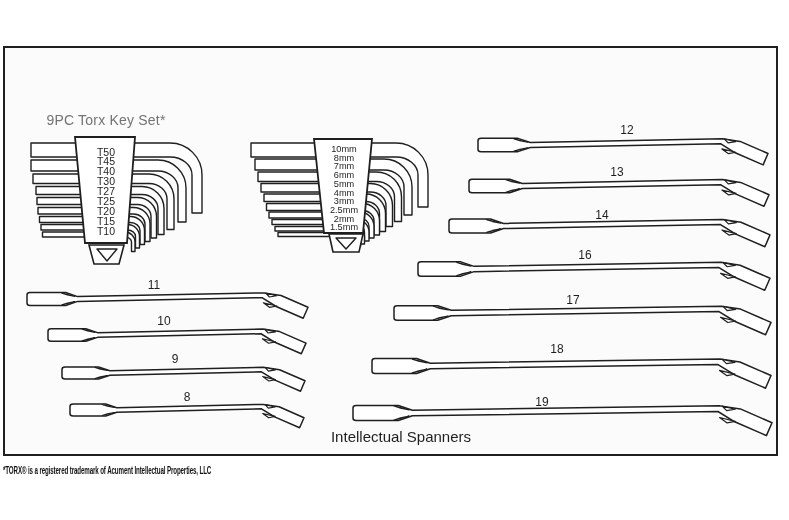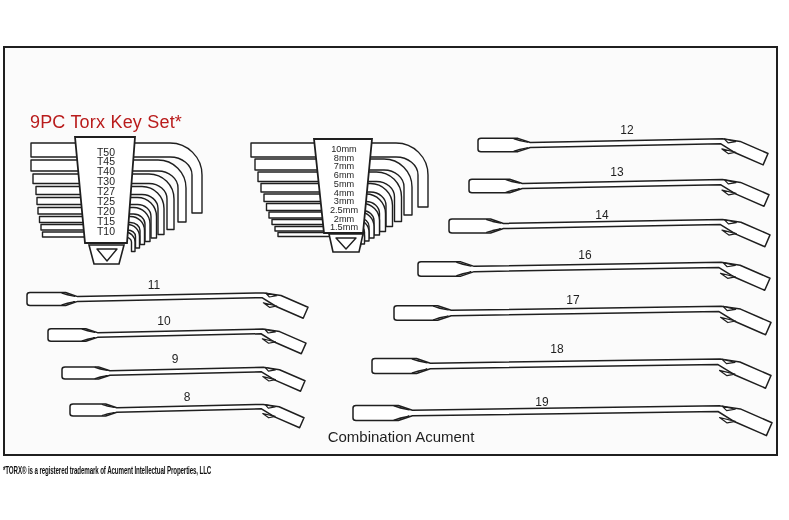--- a/index.html
+++ b/index.html
@@ -2,22 +2,22 @@
 <html><head>
 <meta charset="utf-8">
 <style>
   html,body{margin:0;padding:0;background:#fff;}
   .page{position:relative;width:789px;height:520px;background:#fff;
         font-family:"Liberation Sans",sans-serif;overflow:hidden;}
   .panel{position:absolute;left:3px;top:46px;width:775px;height:410px;
          border:2px solid #1f1f1f;background:#fbfbfb;box-sizing:border-box;}
   svg.tools{position:absolute;left:0;top:0;}
   svg.tools text{font-family:"Liberation Sans",sans-serif;fill:#1f1f1f;}
-  .set-title{position:absolute;transform:translateX(-50%);font-size:18px;
-             color:#b91c1c;white-space:nowrap;letter-spacing:.2px;}
+  .set-title{position:absolute;transform:translateX(-50%);font-size:14px;
+             color:#737373;white-space:nowrap;letter-spacing:.2px;}
   .torx-title{left:106px;top:112px;}
   .hex-title{left:342px;top:114px;}
   .caption{position:absolute;left:401px;top:428px;transform:translateX(-50%);
            font-size:15px;color:#1f1f1f;white-space:nowrap;}
   .footnote{position:absolute;left:3px;top:465px;font-size:10px;font-weight:700;
             color:#121212;transform:scaleX(.62);transform-origin:0 0;
             letter-spacing:-.2px;white-space:nowrap;}
 </style>
 </head>
 <body>
@@ -152,15 +152,15 @@
       <g>
         <path d="M 356 405.44 L 398.36 405.44 L 412.40000000000003 410.192 L 720.16 405.872 L 740.3 408.9 L 772.0 422.7 L 766.4 435.6 L 734.7 421.8 L 718 411.488 L 412.40000000000003 415.808 L 398.36 420.56 L 356 420.56 Q 353 420.56 353 418.06 L 353 407.94 Q 353 405.44 356 405.44 Z" fill="#ffffff" stroke="#1f1f1f" stroke-width="1.5" stroke-linejoin="round"></path>
         <path d="M722.16 406.196L735.28 409.22L726.64 410.624Z" fill="#ffffff" stroke="#1f1f1f" stroke-width="1.2" stroke-linejoin="round"></path>
         <path d="M719.5879669015396 417.49475562231066L735.2079669015396 421.31475562231066L727.1479669015397 422.89475562231064Z" fill="#ffffff" stroke="#1f1f1f" stroke-width="1.2" stroke-linejoin="round"></path>
         <path d="M394.04 405.94L409.16 409.892L400.52000000000004 408.14Z" fill="#ffffff" stroke="#1f1f1f" stroke-width="1.2" stroke-linejoin="round"></path>
         <path d="M394.04 420.06L409.16 416.108L400.52000000000004 417.86Z" fill="#ffffff" stroke="#1f1f1f" stroke-width="1.2" stroke-linejoin="round"></path>
         <text x="542" y="402" text-anchor="middle" dominant-baseline="central" font-size="12">19</text>
       </g>
     </svg>
   <div class="set-title torx-title">9PC Torx Key Set*</div>
-  <div class="caption">Combination Acument</div>
+  <div class="caption">Intellectual Spanners</div>
   <div class="footnote">*TORX® is a registered trademark of Acument Intellectual Properties, LLC</div>
 </div>
 
 </body></html>

